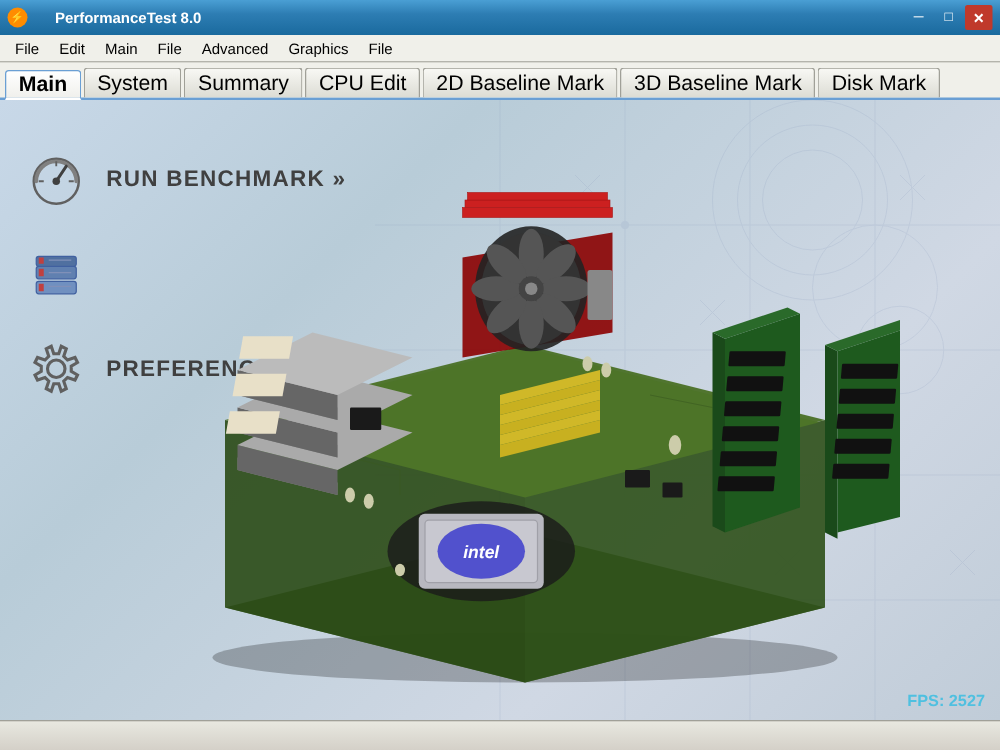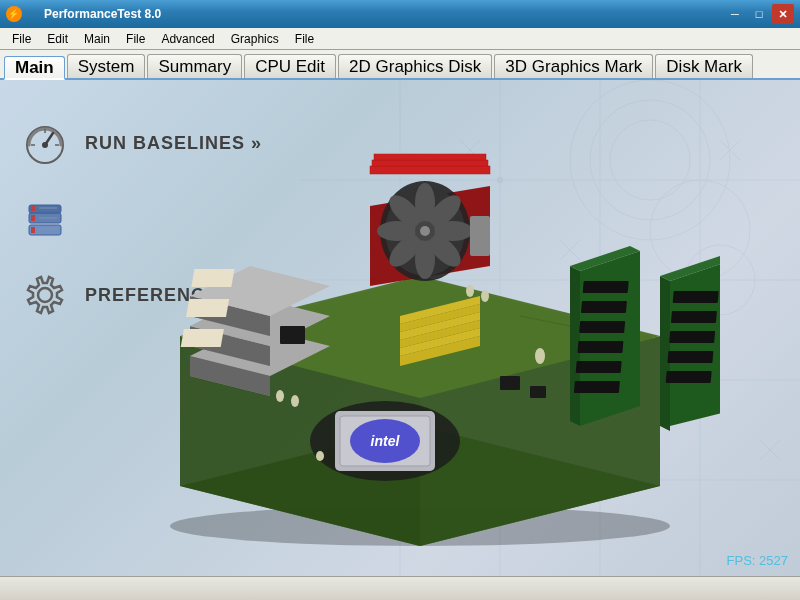--- a/index.html
+++ b/index.html
@@ -166,21 +166,21 @@
       height: 44px;
     }
 
     
     .fps-counter {
       position: absolute;
       bottom: 8px;
       right: 12px;
       color: #4fc0e0;
       font-size: 13px;
-      font-weight: normal;
+      font-weight: bold;
     }
 
     
     .status-bar {
       background: linear-gradient(to bottom, #e8e8e0, #d4d0c8);
       border-top: 1px solid #a0a098;
       height: 24px;
       display: flex;
       align-items: center;
       padding: 0 8px;
@@ -209,22 +209,22 @@
   <div class="menu-item">Advanced</div>
   <div class="menu-item">Graphics</div>
   <div class="menu-item">File</div>
 </div>
 
 <div class="tab-bar">
   <div class="tab active">Main</div>
   <div class="tab">System</div>
   <div class="tab">Summary</div>
   <div class="tab">CPU Edit</div>
-  <div class="tab">2D Graphics Disk</div>
-  <div class="tab">3D Graphics Mark</div>
+  <div class="tab">2D Baseline Mark</div>
+  <div class="tab">3D Baseline Mark</div>
   <div class="tab">Disk Mark</div>
 </div>
 
 <div class="main-content">
 
   <svg class="bg-pattern" viewBox="0 0 800 500" xmlns="http://www.w3.org/2000/svg">
 
     <g stroke="#8899bb" stroke-width="0.8" fill="none" opacity="0.6">
       <circle cx="650" cy="80" r="60"></circle>
       <circle cx="650" cy="80" r="40"></circle>
@@ -268,21 +268,21 @@
         <svg class="icon-svg" viewBox="0 0 44 44" xmlns="http://www.w3.org/2000/svg">
           <circle cx="22" cy="24" r="18" fill="none" stroke="#606060" stroke-width="2"></circle>
           <path d="M6 24 A16 16 0 0 1 38 24" fill="none" stroke="#808080" stroke-width="3" stroke-linecap="round"></path>
           <line x1="22" y1="24" x2="30" y2="12" stroke="#404040" stroke-width="2.5" stroke-linecap="round"></line>
           <circle cx="22" cy="24" r="3" fill="#404040"></circle>
           <line x1="8" y1="24" x2="12" y2="24" stroke="#606060" stroke-width="1.5"></line>
           <line x1="32" y1="24" x2="36" y2="24" stroke="#606060" stroke-width="1.5"></line>
           <line x1="22" y1="8" x2="22" y2="12" stroke="#606060" stroke-width="1.5"></line>
         </svg>
       </div>
-      <span class="action-label">RUN BASELINES »</span>
+      <span class="action-label">RUN BENCHMARK »</span>
     </div>
 
     <div class="action-btn">
       <div class="action-icon">
         <svg class="icon-svg" viewBox="0 0 44 44" xmlns="http://www.w3.org/2000/svg">
 
           <rect x="6" y="28" width="32" height="10" rx="2" fill="#7090c0" stroke="#4060a0" stroke-width="1"></rect>
           <rect x="8" y="30" width="4" height="6" fill="#c04040"></rect>
           <rect x="6" y="16" width="32" height="10" rx="2" fill="#6080b0" stroke="#4060a0" stroke-width="1"></rect>
           <rect x="8" y="18" width="4" height="6" fill="#c04040"></rect>

